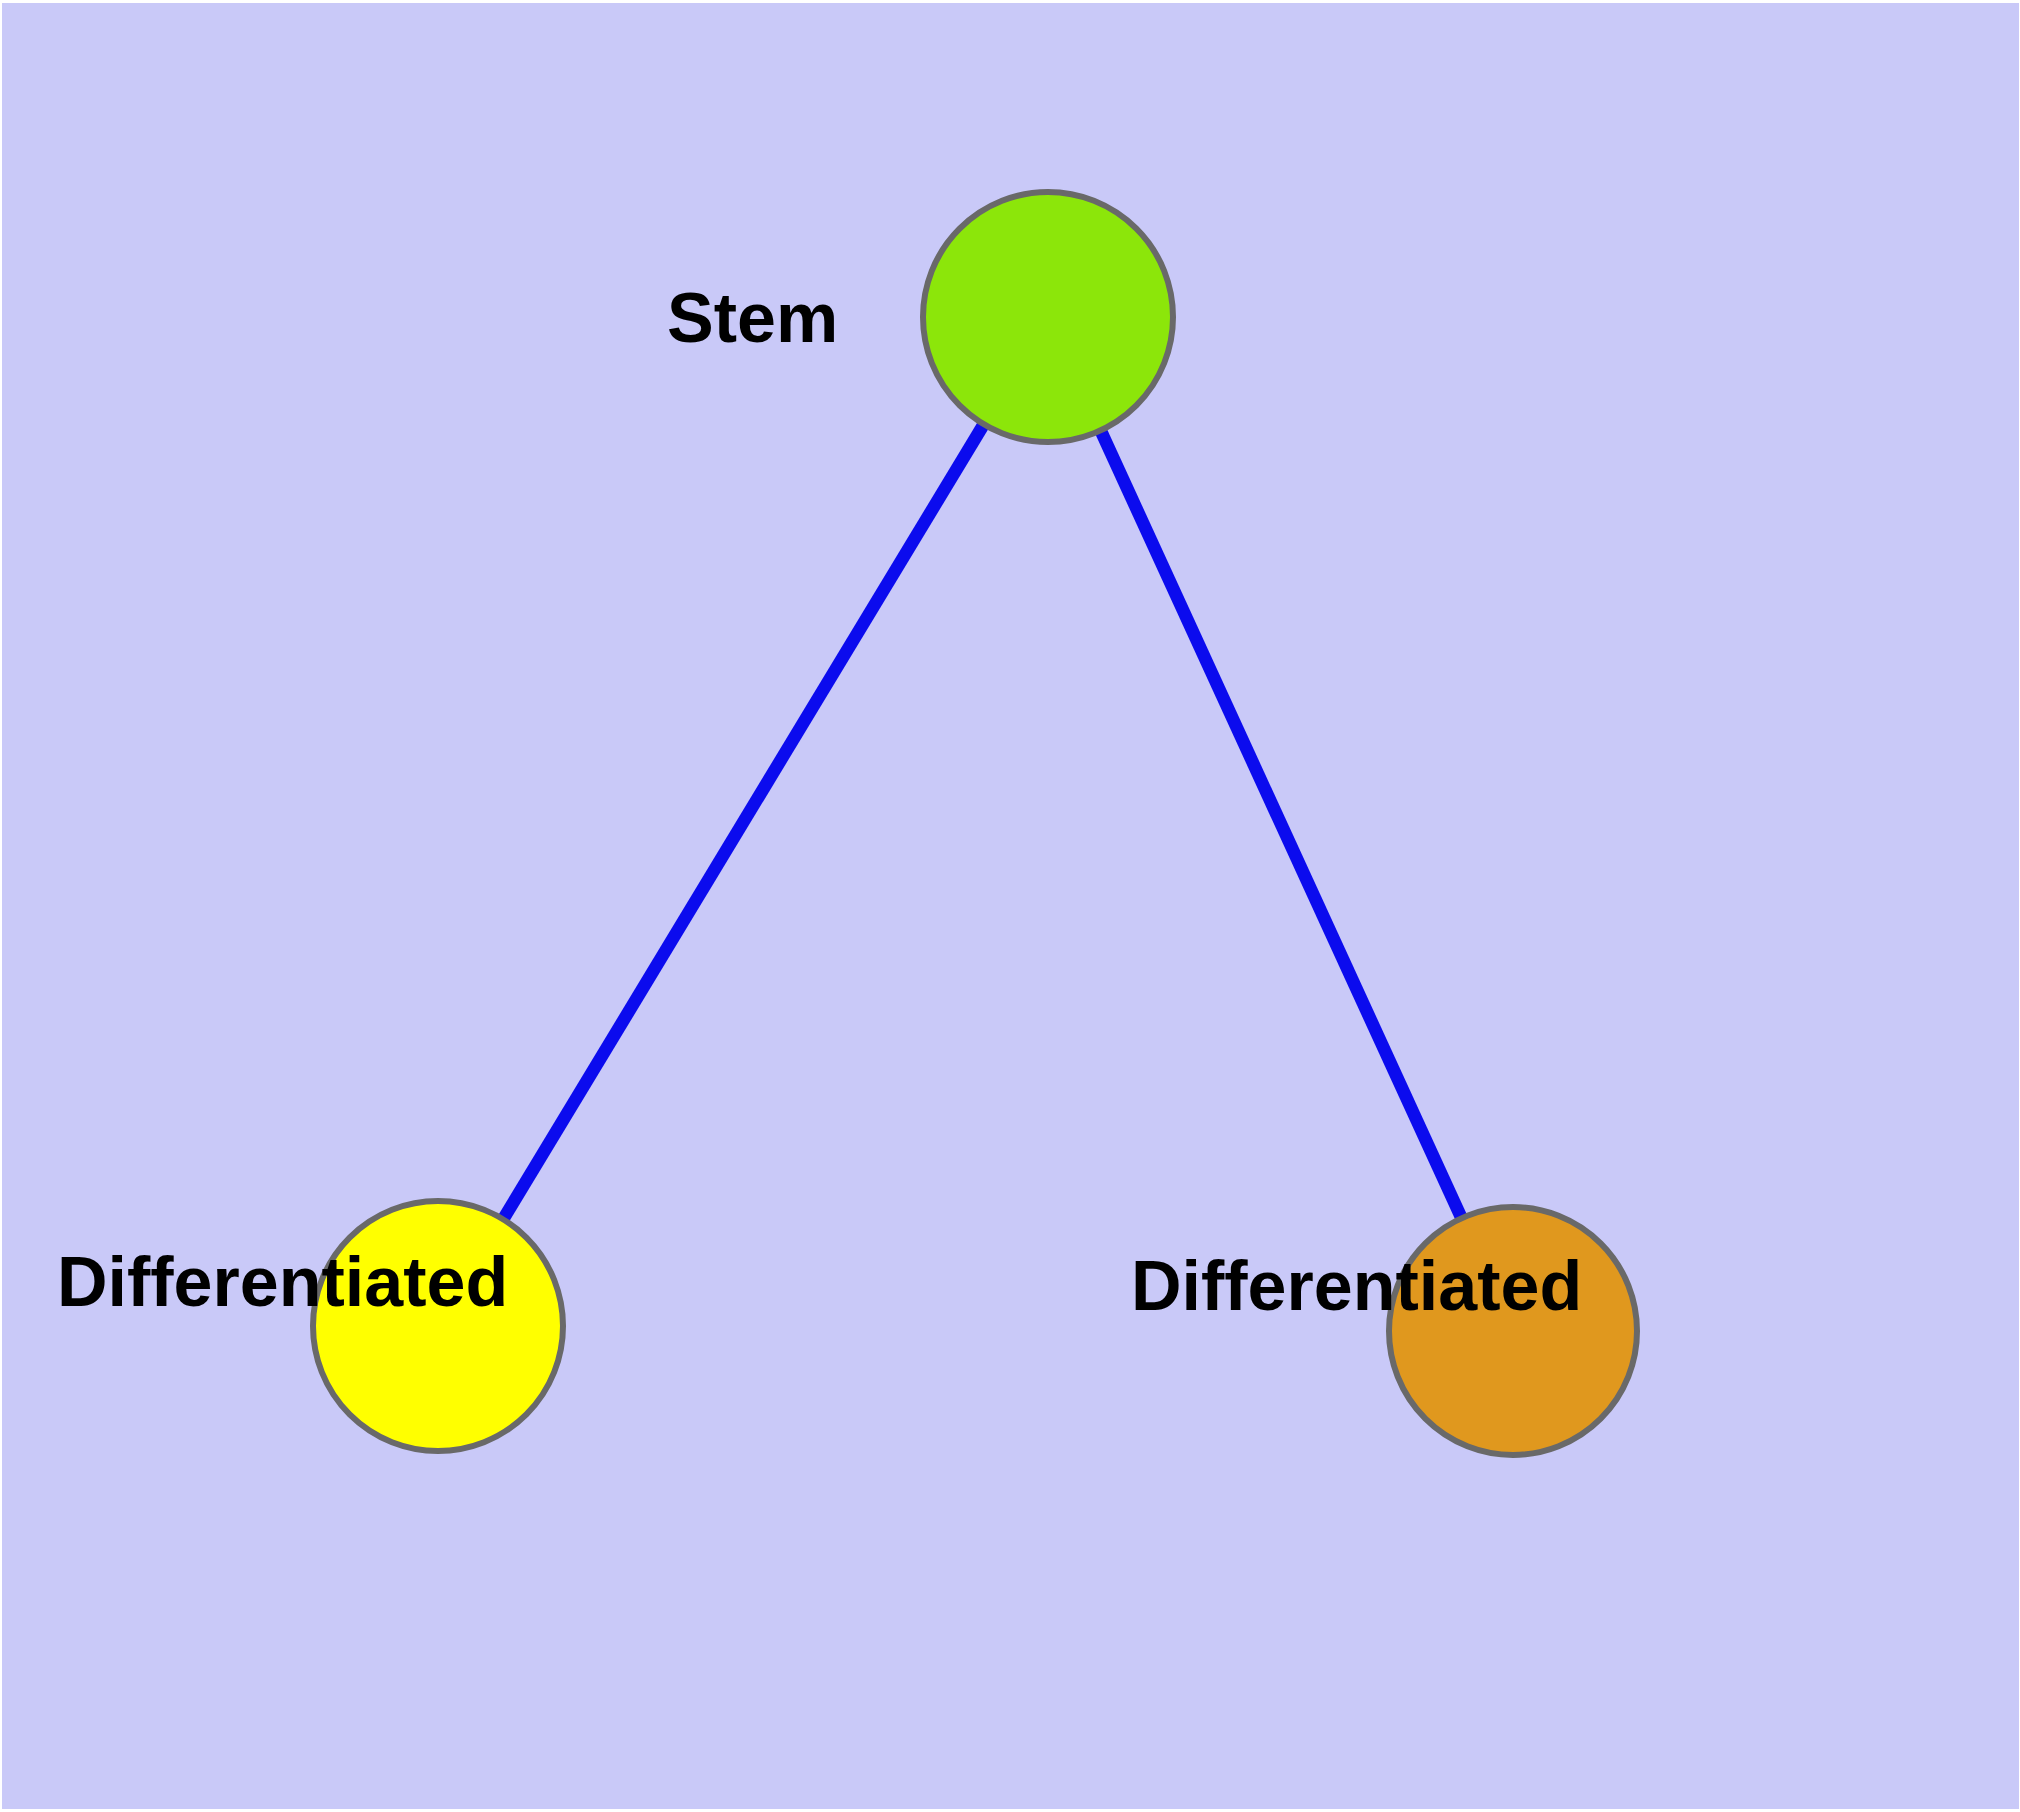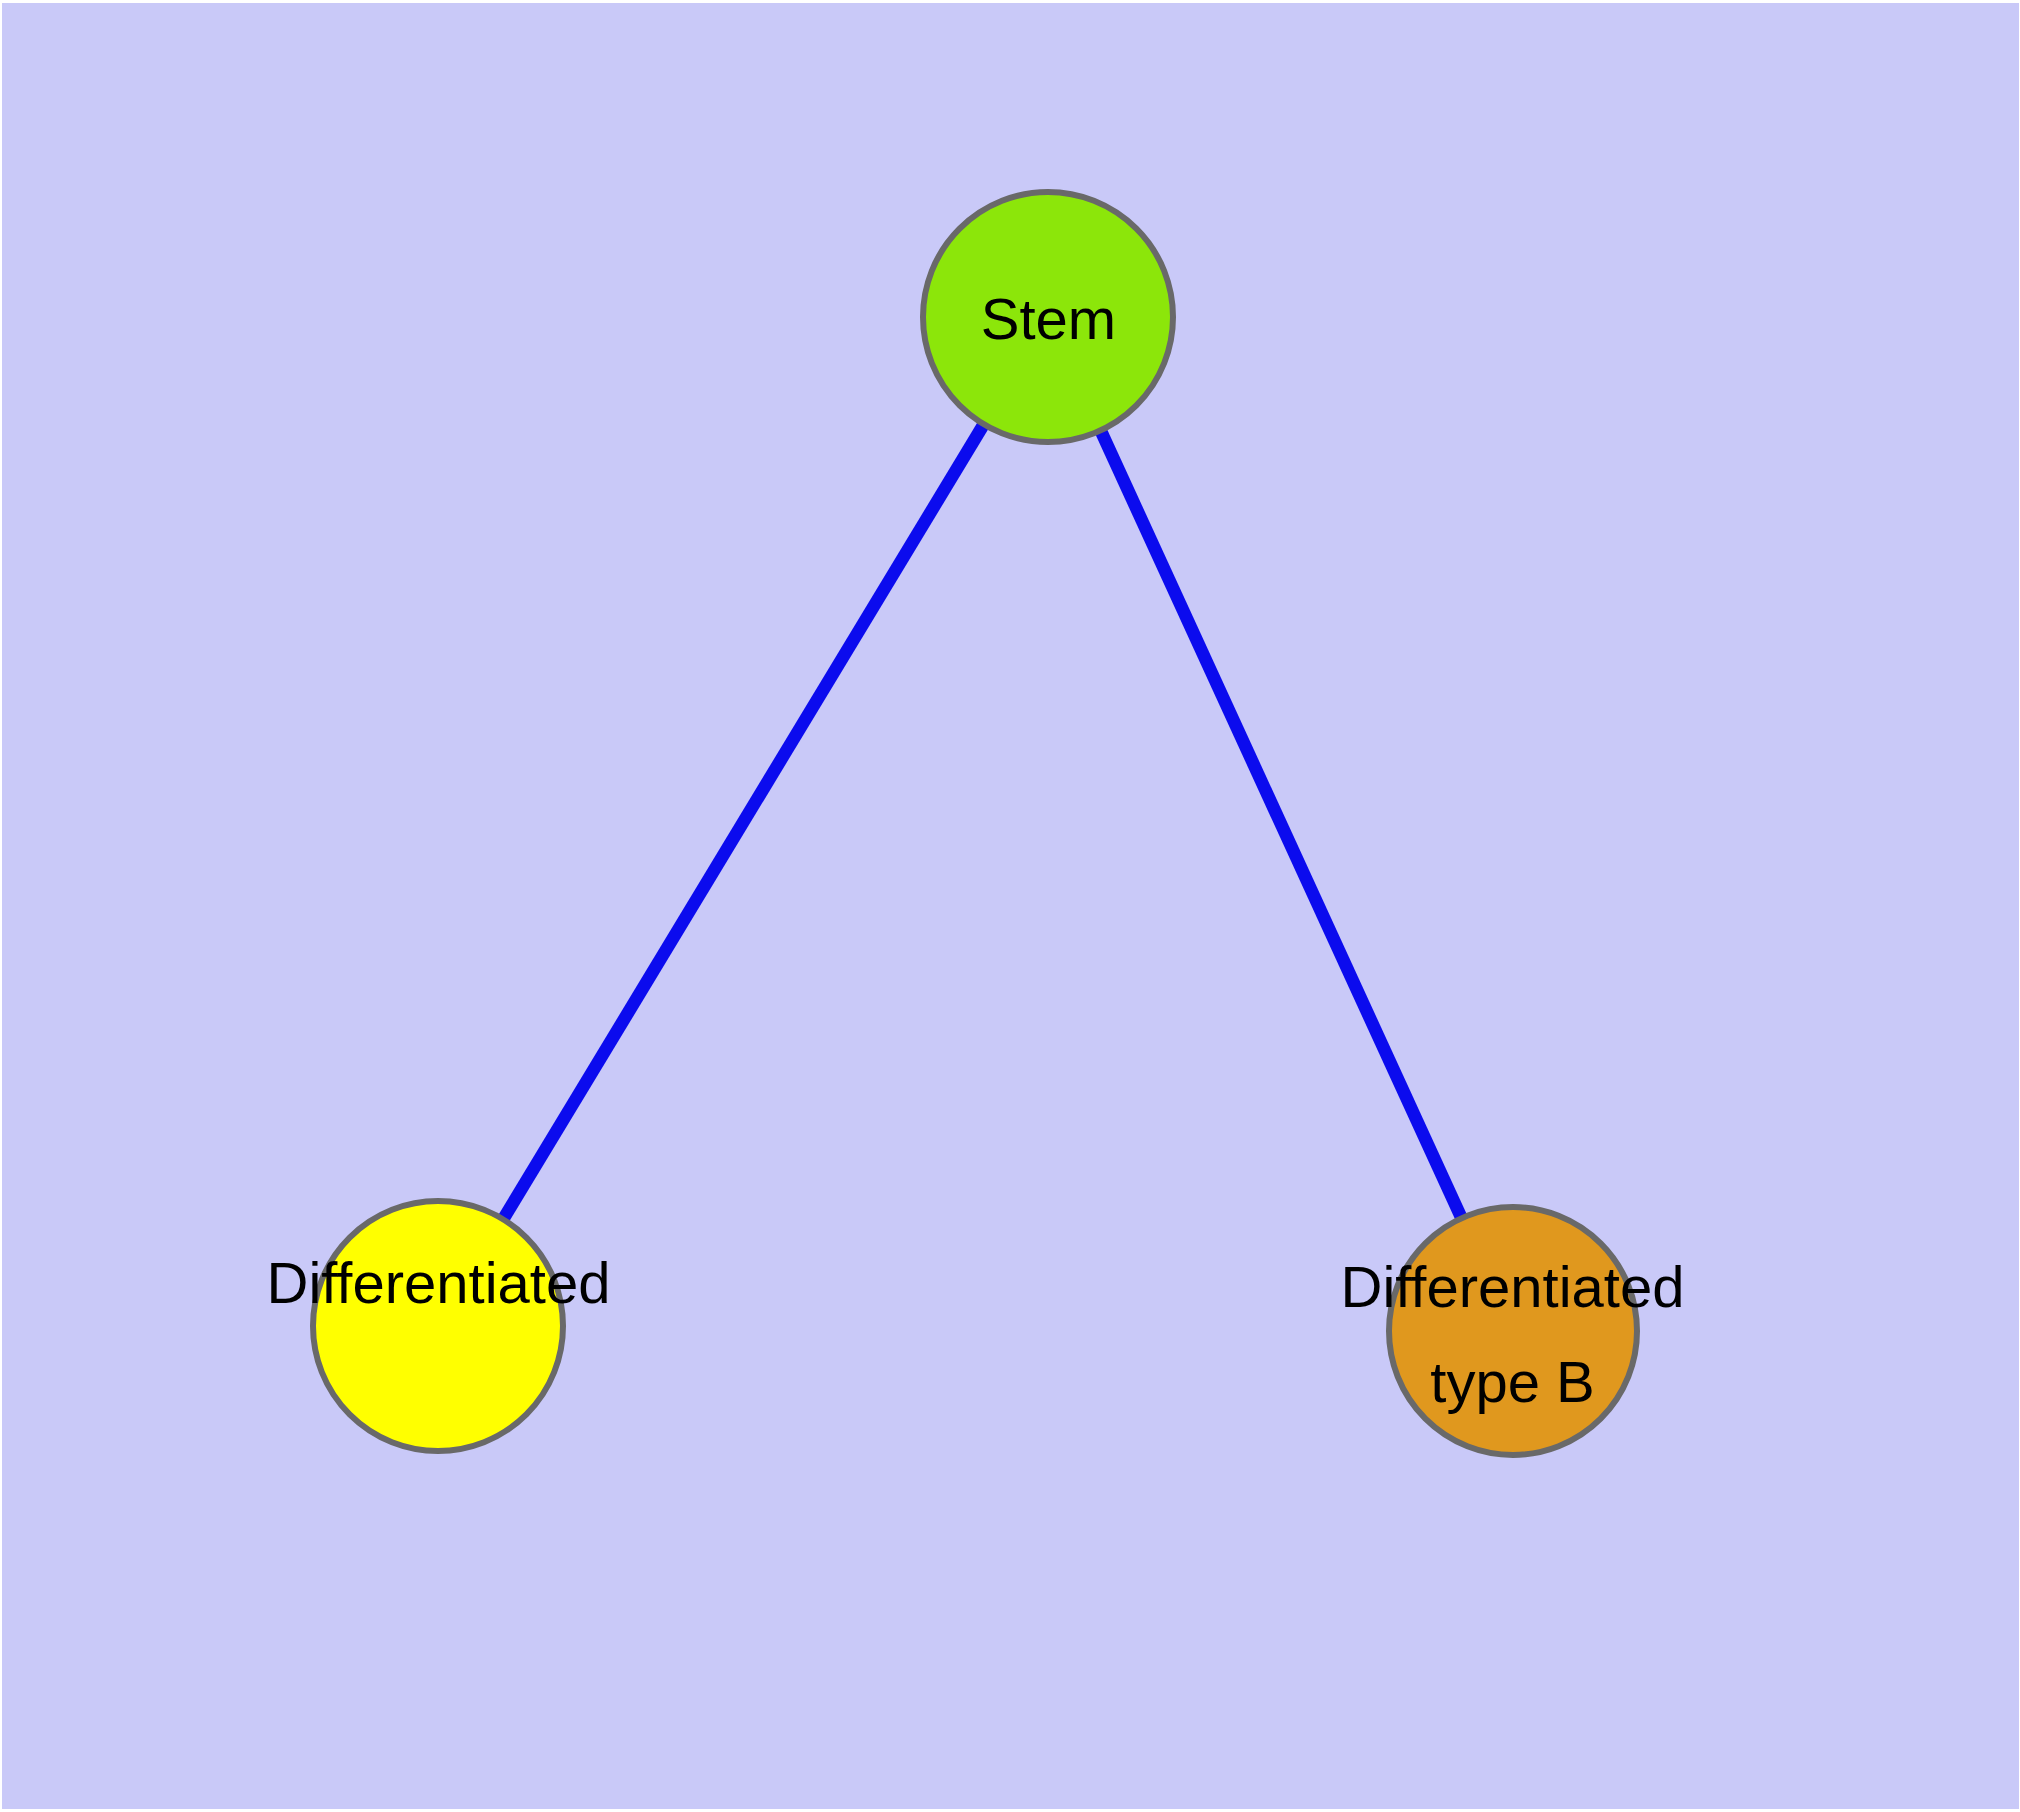--- a/index.html
+++ b/index.html
@@ -35,23 +35,22 @@
     position: absolute;
     border-style: solid;
     border-radius: 50%;
     box-sizing: border-box;
     z-index: 2;
   }
   .node-label {
     position: absolute;
     z-index: 3;
     width: 763px;
-    text-align: center;
-    font-weight: normal;
-    font-size: 58px;
+    font-weight: bold;
+    font-size: 70px;
     line-height: 95px;
     letter-spacing: 0;
     white-space: nowrap;
   }
   .node-label .line {
     display: block;
   }
 </style>
 </head>
 <body>
@@ -72,17 +71,16 @@
   <div class="node-label" style="left: 667px; top: 271px;">
     <span class="line">Stem</span>
   </div>
 
   <div class="node-label" style="left: 57px; top: 1235px;">
     <span class="line">Differentiated</span>
   </div>
 
   <div class="node-label" style="left: 1131px; top: 1239px;">
     <span class="line">Differentiated</span>
-    <span class="line">type B</span>
   </div>
 
 </div>
 
 
 </body></html>

